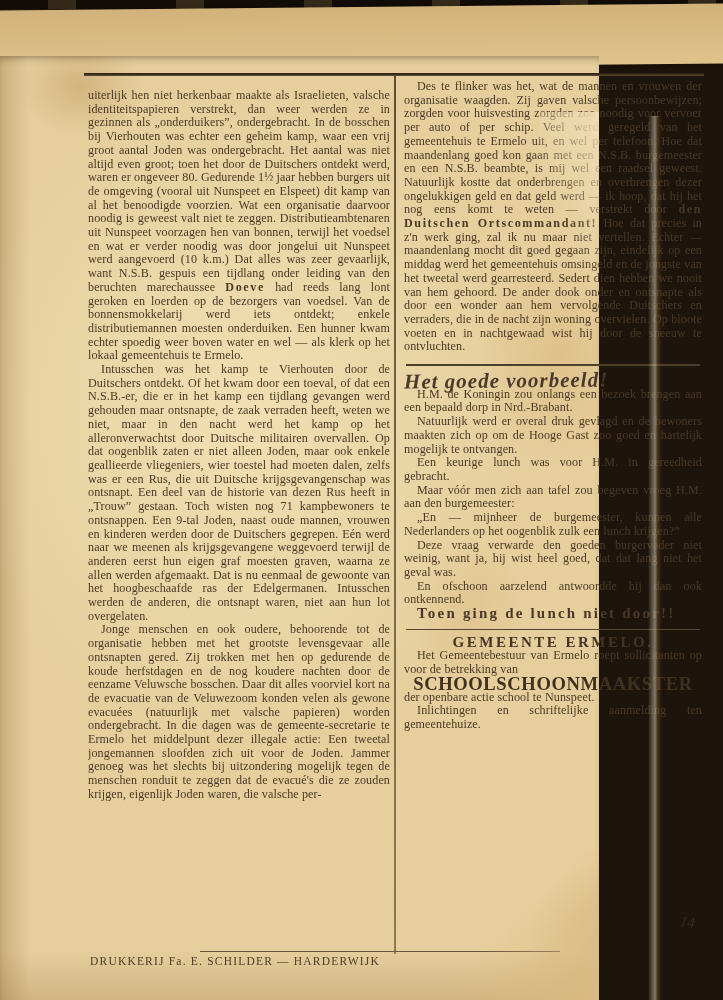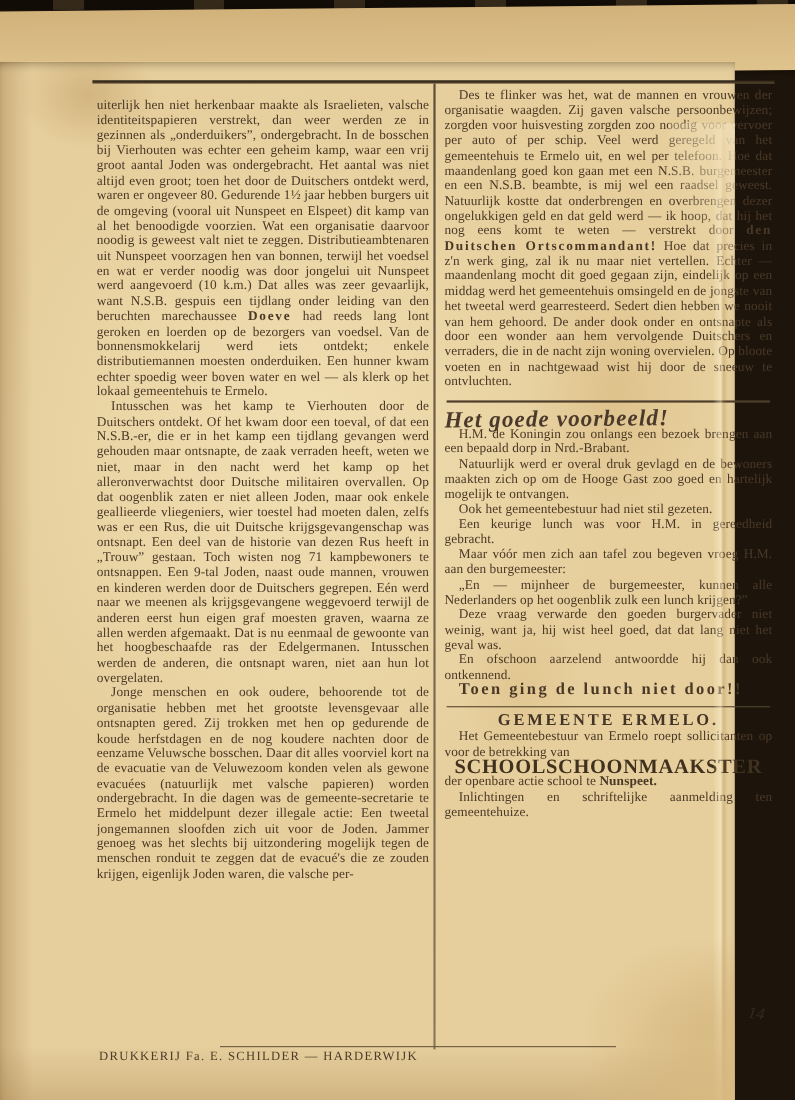--- a/index.html
+++ b/index.html
@@ -4,21 +4,21 @@
 <style>
   html,body{margin:0;padding:0;width:723px;height:1000px;background:#1d150c;overflow:hidden;}
   .scan{position:relative;width:723px;height:1000px;font-family:"Liberation Serif","DejaVu Serif",serif;color:#4a3826;}
 
   .top-remnant{position:absolute;top:0;left:0;width:723px;height:9px;
     background:repeating-linear-gradient(90deg,#120c06 0 48px,#35291a 48px 76px,#120c06 76px 128px);}
   .under-sheet{position:absolute;top:7px;left:-10px;width:745px;height:60px;
     background:linear-gradient(#d2b27b,#dfc38d);transform:rotate(-0.55deg);
     box-shadow:0 3px 5px rgba(20,12,5,0.6);}
 
-  .main-sheet{position:absolute;top:56px;left:0;width:668px;height:944px;
+  .main-sheet{position:absolute;top:56px;left:0;width:599px;height:944px;
     background-color:#e6cf9d;
     background-image:
       radial-gradient(ellipse 400px 480px at 40% 38%, rgba(252,238,200,0.50), rgba(252,238,200,0) 70%),
       radial-gradient(ellipse 120px 160px at 560px 300px, rgba(186,136,62,0.18), rgba(186,136,62,0) 70%),
       radial-gradient(ellipse 80px 110px at 470px 560px, rgba(186,136,62,0.14), rgba(186,136,62,0) 70%),
       radial-gradient(ellipse 160px 120px at 640px 880px, rgba(170,118,48,0.22), rgba(170,118,48,0) 70%),
       radial-gradient(ellipse 90px 70px at 80px 30px, rgba(150,100,40,0.25), rgba(150,100,40,0) 70%),
       linear-gradient(90deg, rgba(130,88,36,0.28) 0, rgba(130,88,36,0) 30px, rgba(130,88,36,0) 670px, rgba(150,105,45,0.20) 723px),
       linear-gradient(0deg, rgba(130,88,36,0.22) 0, rgba(130,88,36,0) 50px);
     box-shadow: inset 0 6px 10px -6px rgba(50,30,10,0.6);}
@@ -34,21 +34,21 @@
     background:linear-gradient(#241b10,#5d4c35);}
   .v-rule{position:absolute;left:394px;top:20px;width:2px;height:878px;
     background:linear-gradient(rgba(80,64,44,0.9),rgba(80,64,44,0.6));}
 
   .col{position:absolute;text-align:justify;font-size:12.1px;line-height:13.7px;letter-spacing:0.1px;}
   .col-left{left:88px;top:33px;width:302px;height:864px;overflow:hidden;}
   .col-right{left:404px;top:24px;width:298px;height:882px;overflow:hidden;}
   .col p{margin:0;text-indent:13px;}
   .col p.no-indent{text-indent:0;}
   .emph-wide{font-weight:bold;letter-spacing:1.6px;}
-  .bold{font-weight:bold;}
+  .bold{font-weight:normal;}
 
   .hr2{height:2px;background:#4e3e2c;margin:10px 2px 8px;}
   .hr1{height:1px;background:#55442f;margin:8px 2px 6px;}
 
   .feature-title{font-style:italic;font-weight:bold;font-size:21px;letter-spacing:1px;
     margin:2px 0 9px;color:#4b3a2b;transform:rotate(-0.6deg);text-indent:0 !important;}
   .closing{font-weight:bold;letter-spacing:2.2px;font-size:15px;margin-top:2px;}
   .ann-title{text-align:center;font-weight:bold;font-size:15px;letter-spacing:2.5px;
     margin:2px 0 4px;color:#443425;text-indent:0 !important;}
   .ann-pos{text-align:center;font-weight:bold;font-size:18.6px;letter-spacing:0.6px;
@@ -78,21 +78,20 @@
     </div>
 
     <div class="col col-right">
       <p><span>Des te flinker was het, wat de mannen en vrouwen der organisatie waagden. Zij gaven valsche persoonbewijzen; zorgden voor huisvesting zorgden zoo noodig voor vervoer per auto of per schip. Veel werd geregeld van het gemeentehuis te Ermelo uit, en wel per telefoon. Hoe dat maandenlang goed kon gaan met een N.S.B. burgemeester en een N.S.B. beambte, is mij wel een raadsel geweest. Natuurlijk kostte dat onderbrengen en overbrengen dezer ongelukkigen geld en dat geld werd — ik hoop, dat hij het nog eens komt te weten — verstrekt door </span><span class="emph-wide">den Duitschen Ortscommandant!</span><span> Hoe dat precies in z'n werk ging, zal ik nu maar niet vertellen. Echter — maandenlang mocht dit goed gegaan zijn, eindelijk op een middag werd het gemeentehuis omsingeld en de jongste van het tweetal werd gearresteerd. Sedert dien hebben we nooit van hem gehoord. De ander dook onder en ontsnapte als door een wonder aan hem vervolgende Duitschers en verraders, die in de nacht zijn woning overvielen. Op bloote voeten en in nachtgewaad wist hij door de sneeuw te ontvluchten.</span></p>
 
       <div class="hr2"></div>
 
       <p class="feature-title">Het goede voorbeeld!</p>
       <p>H.M. de Koningin zou onlangs een bezoek brengen aan een bepaald dorp in Nrd.-Brabant.</p>
       <p>Natuurlijk werd er overal druk gevlagd en de bewoners maakten zich op om de Hooge Gast zoo goed en hartelijk mogelijk te ontvangen.</p>
-      <p>Ook het gemeentebestuur had niet stil gezeten.</p>
       <p>Een keurige lunch was voor H.M. in gereedheid gebracht.</p>
       <p>Maar vóór men zich aan tafel zou begeven vroeg H.M. aan den burgemeester:</p>
       <p>„En — mijnheer de burgemeester, kunnen alle Nederlanders op het oogenblik zulk een lunch krijgen?”</p>
       <p>Deze vraag verwarde den goeden burgervader niet weinig, want ja, hij wist heel goed, dat dat lang niet het geval was.</p>
       <p>En ofschoon aarzelend antwoordde hij dan ook ontkennend.</p>
       <p class="closing">Toen ging de lunch niet door!!</p>
 
       <div class="hr1"></div>
 
       <p class="ann-title">GEMEENTE ERMELO.</p>

